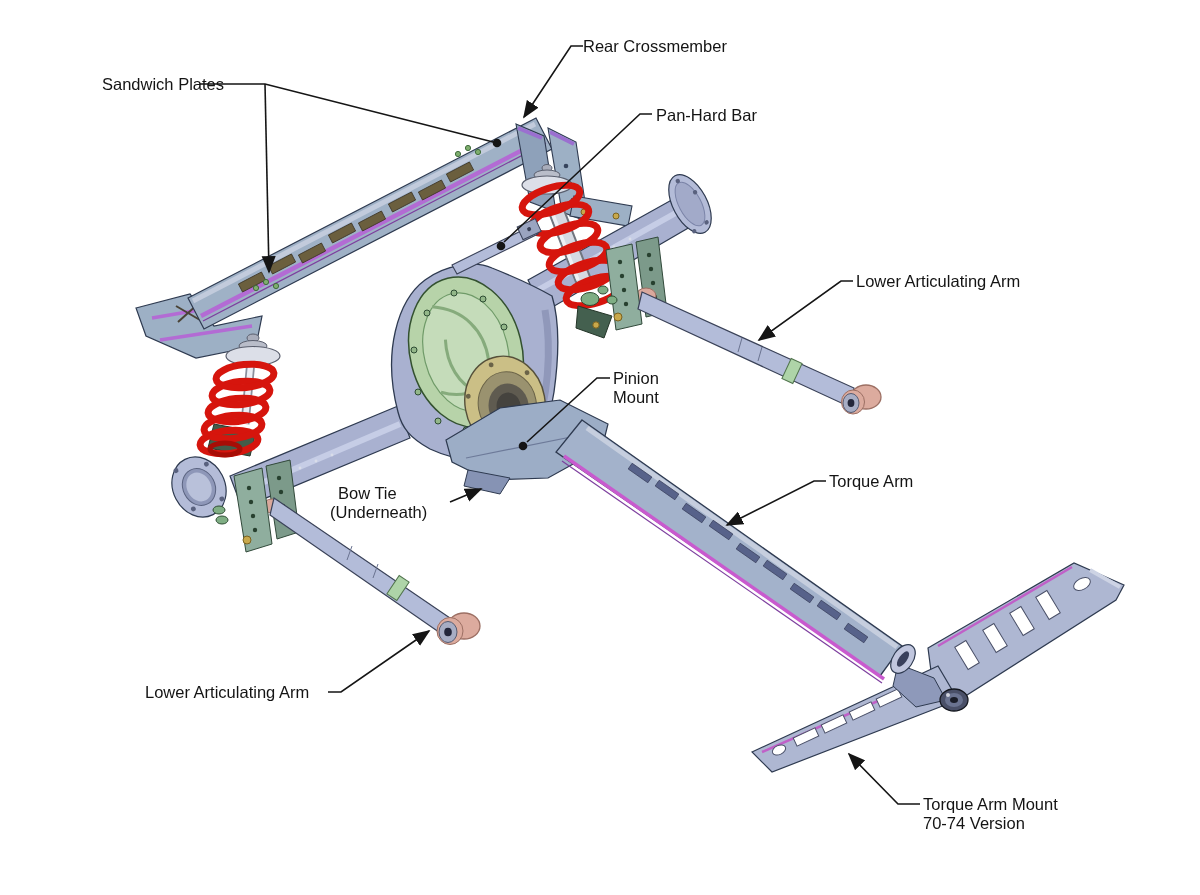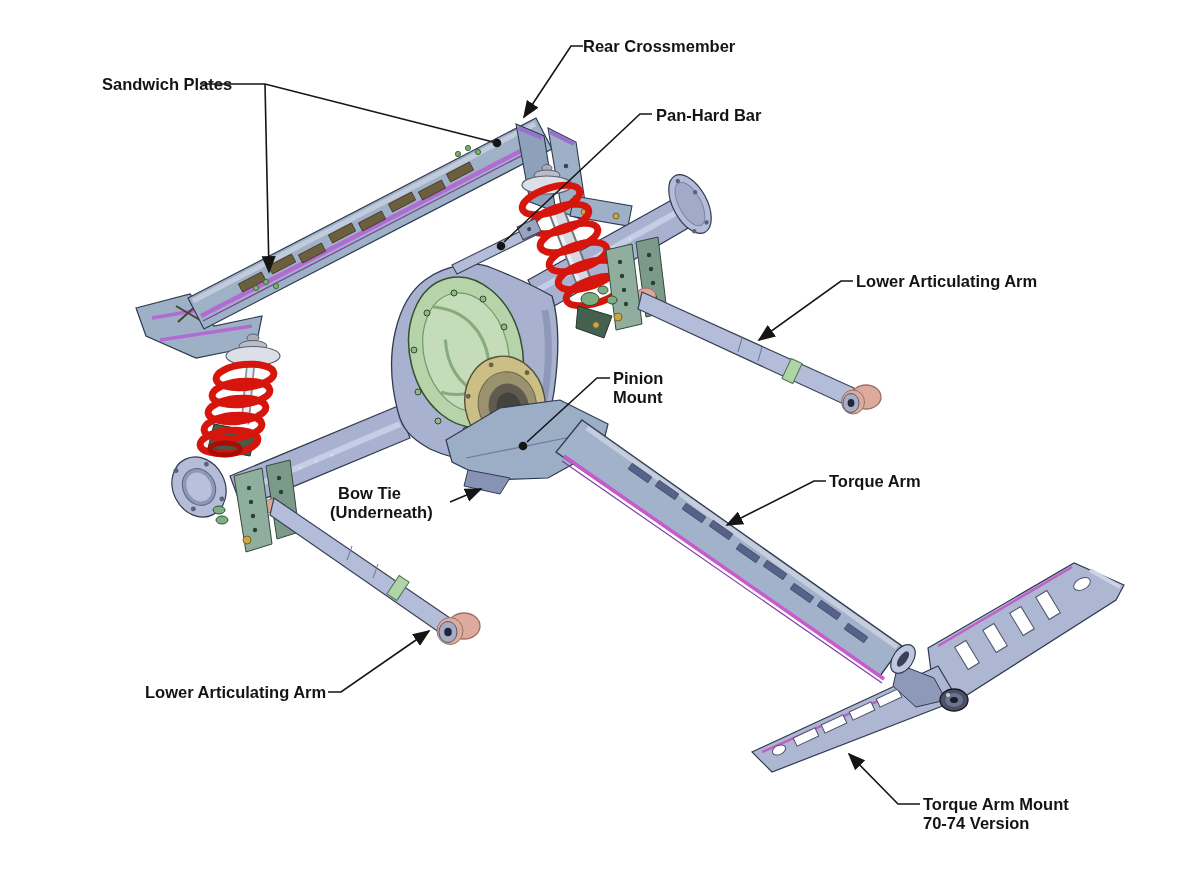--- a/index.html
+++ b/index.html
@@ -1,17 +1,17 @@
 <!DOCTYPE html>
 <html><head>
 <meta charset="utf-8">
 <style>
   html,body{margin:0;padding:0;background:#fff;}
   .canvas{position:relative;width:1200px;height:895px;background:#ffffff;overflow:hidden;
-          font-family:"Liberation Sans",sans-serif;font-weight:bold;}
+          font-family:"Liberation Sans",sans-serif;}
   svg{position:absolute;left:0;top:0;}
   svg text{font-family:"Liberation Sans",sans-serif;font-size:16.5px;fill:#141414;}
 </style>
 </head>
 <body>
 
 <div class="canvas">
 <svg width="1200" height="895" viewBox="0 0 1200 895">
   <defs>
     <marker id="arw" viewBox="0 0 10 8" refX="9" refY="4" markerWidth="11" markerHeight="9" orient="auto">

